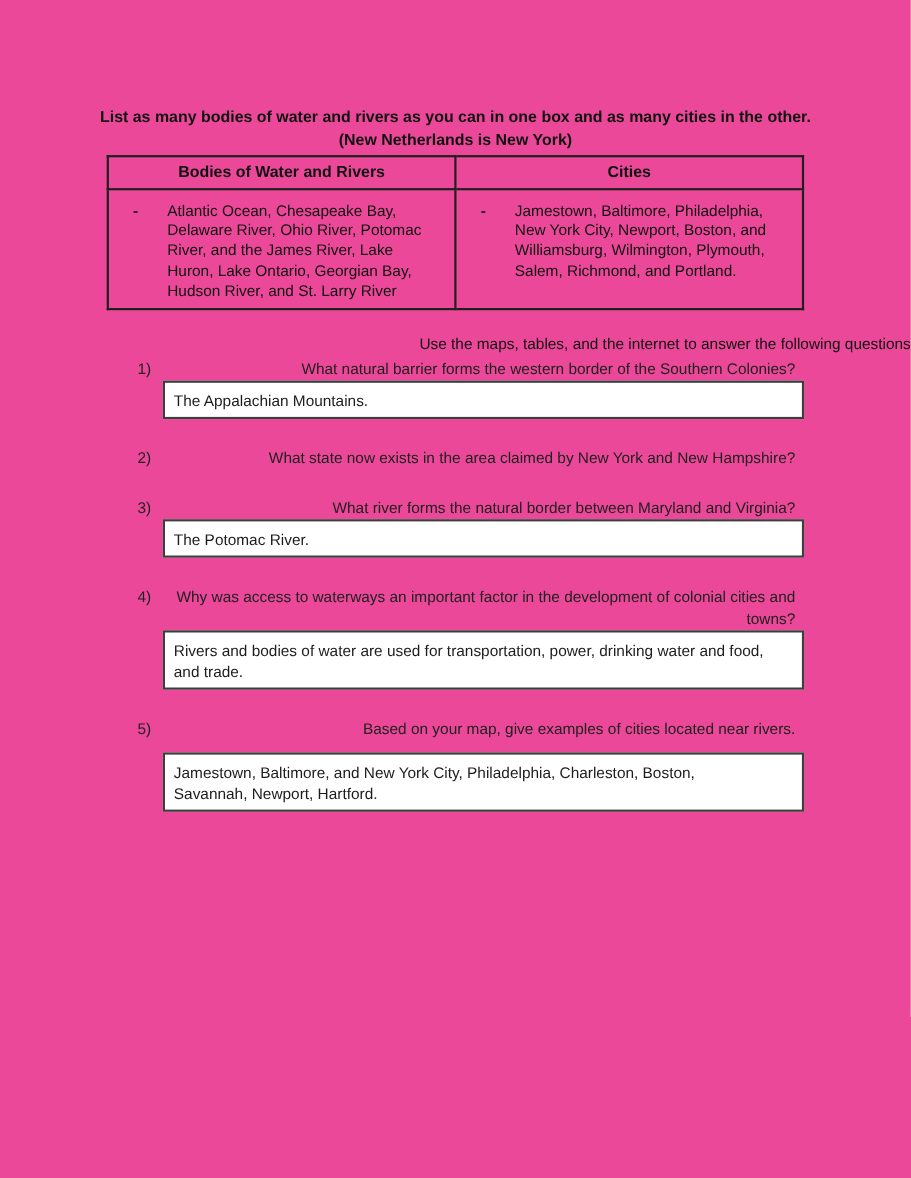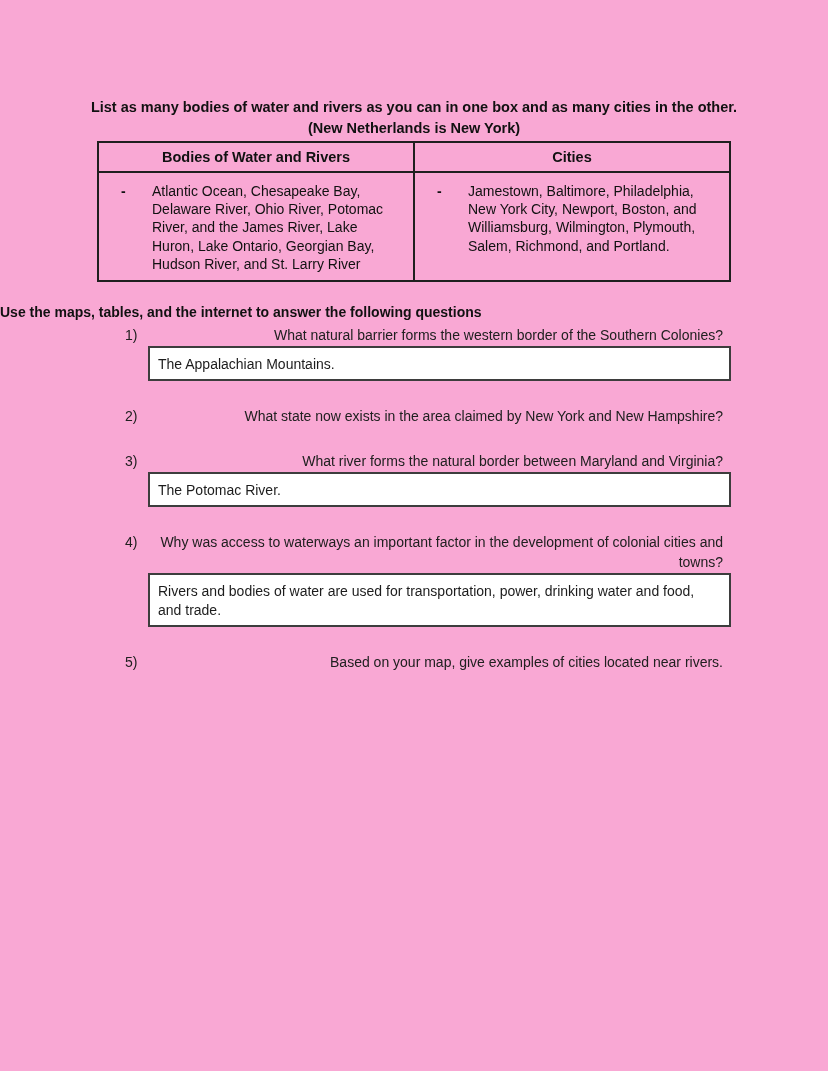--- a/index.html
+++ b/index.html
@@ -8,21 +8,21 @@
     width: 828px;
     height: 1071px;
     font-family: "Liberation Sans", sans-serif;
     color: #1a1a1a;
     overflow: hidden;
   }
   .page {
     width: 828px;
     height: 1071px;
     padding-top: 97px;
-    background: #f9a8d4;
+    background: #ec4899;
   }
   .title {
     margin: 0 90px 2px 90px;
     text-align: center;
     font-weight: bold;
     font-size: 14.5px;
     line-height: 21px;
     color: #111111;
   }
   table.wtable {
@@ -61,22 +61,22 @@
     flex: 1;
     font-weight: normal;
     font-size: 14px;
     line-height: 18.2px;
     color: #111111;
     max-width: 253px;
   }
   .section-heading {
     margin-top: 20px;
     margin-bottom: 3px;
-    text-align: left;
-    font-weight: bold;
+    text-align: right;
+    font-weight: normal;
     font-size: 14px;
     line-height: 20px;
     color: #111111;
   }
   .questions {
     margin-left: 125px;
     width: 606px;
   }
   .qblock { margin-bottom: 25px; }
   .qline { display: flex; }
@@ -184,16 +184,19 @@
       <div class="answer-box h2">
         <span class="atext">Rivers and bodies of water are used for transportation, power, drinking water and food, and trade.</span>
       </div>
     </div>
 
     <div class="qblock">
       <div class="qline">
         <span class="qnum">5)</span>
         <span class="qtext">Based on your map, give examples of cities located near rivers.</span>
       </div>
+      <div class="answer-box h2 gap-lg">
+        <span class="atext">Jamestown, Baltimore, and New York City, Philadelphia, Charleston, Boston, Savannah, Newport, Hartford.</span>
+      </div>
     </div>
 
   </div>
 </div>
 
 </body></html>

